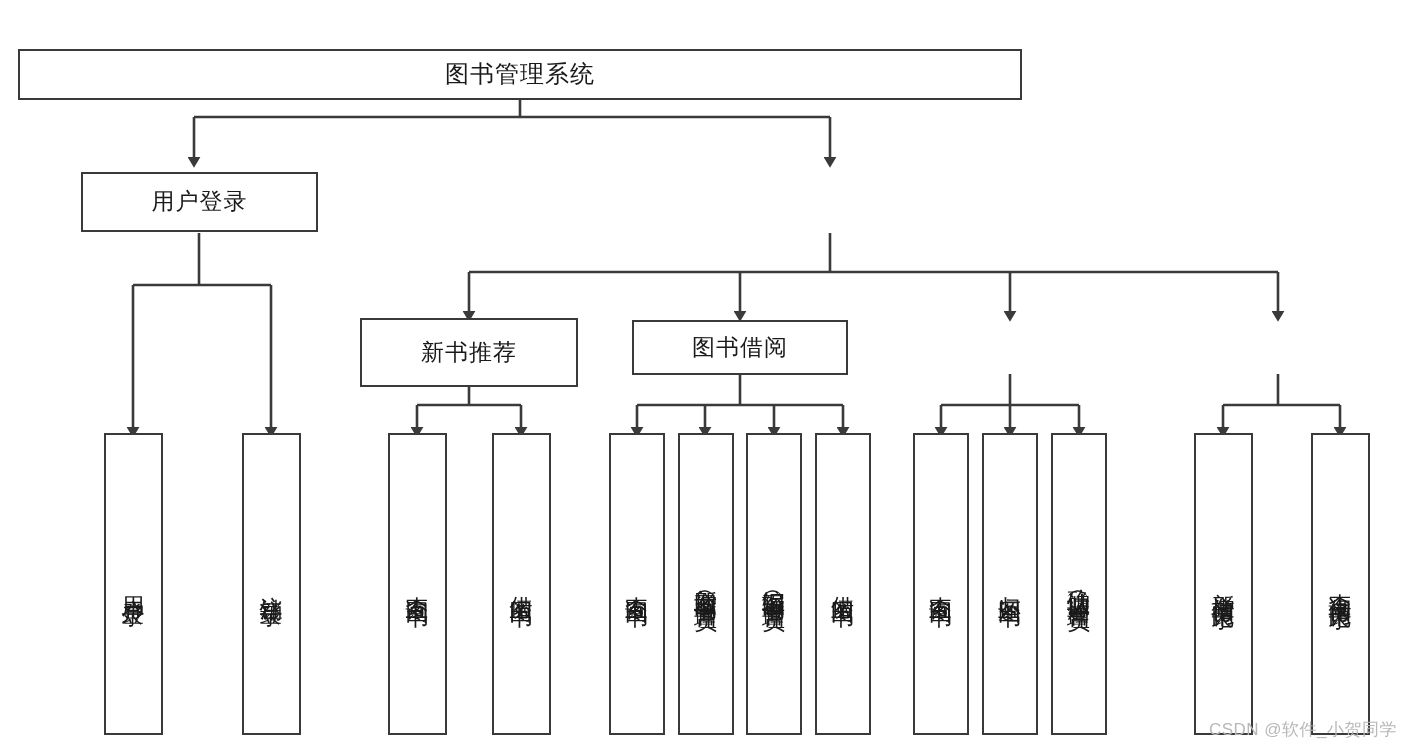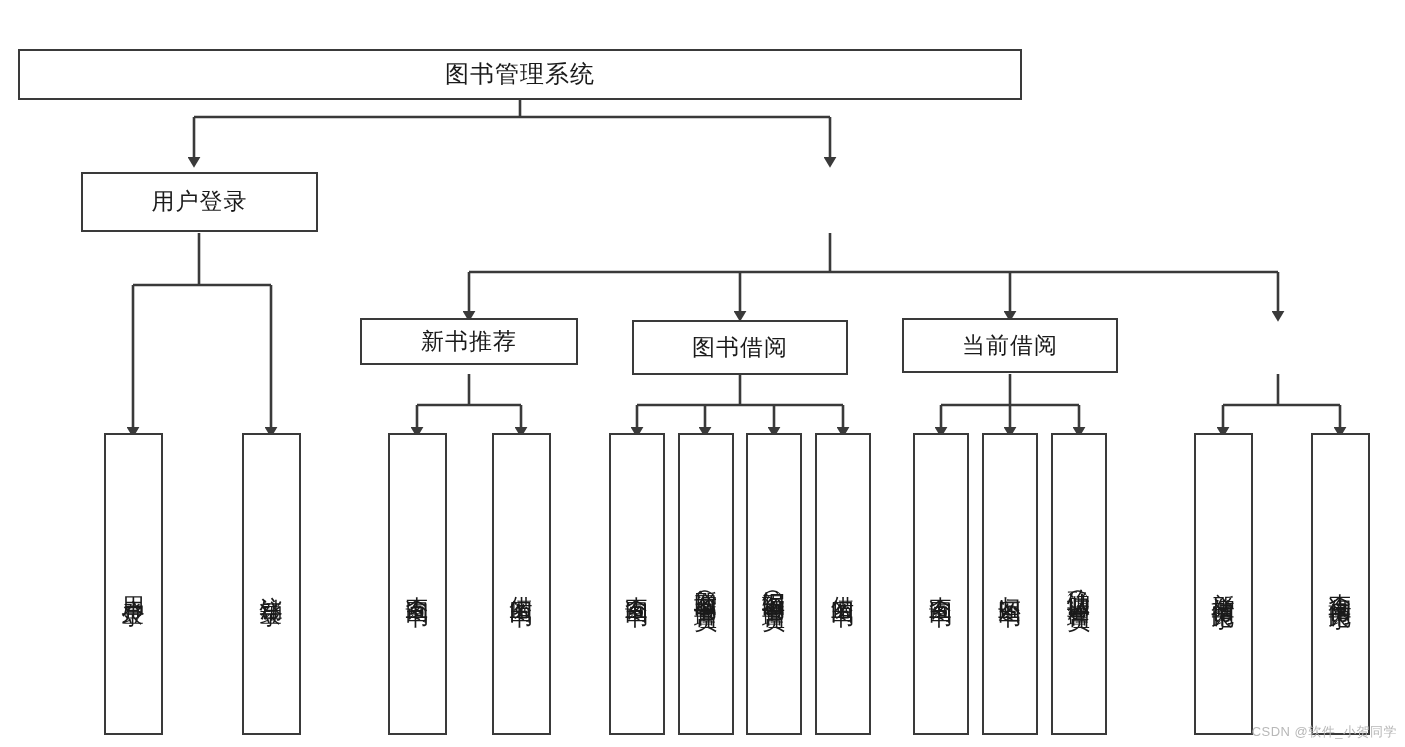--- a/index.html
+++ b/index.html
@@ -52,21 +52,21 @@
     writing-mode: vertical-rl;
     text-orientation: upright;
     white-space: nowrap;
     line-height: 1.05;
     letter-spacing: 3px;
   }
   .watermark {
     position: absolute;
     right: 8px;
     bottom: 6px;
-    font-size: 13px;
+    font-size: 17px;
     color: #b8b8b8;
     letter-spacing: 0.5px;
     white-space: nowrap;
     user-select: none;
   }
 </style>
 </head>
 <body>
 
 <div id="canvas">
@@ -123,28 +123,25 @@
   </svg>
 
   <div class="node h root" style="left:18px; top:15px; width:1004px; height:51px;">
     <span>图书管理系统</span>
   </div>
 
   <div class="node h" style="left:81px; top:172px; width:237px; height:60px;">
     <span>用户登录</span>
   </div>
 
-  <div class="node h" style="left:360px; top:318px; width:218px; height:47px;">
+  <div class="node h" style="left:360px; top:318px; width:218px; height:69px;">
     <span>新书推荐</span>
   </div>
   <div class="node h" style="left:632px; top:320px; width:216px; height:55px;">
     <span>图书借阅</span>
-  </div>
-  <div class="node h" style="left:902px; top:318px; width:216px; height:55px;">
-    <span>当前借阅</span>
   </div>
 
   <div class="node v" style="left:104px; top:433px; width:59px; height:302px;">
     <span class="vtext">用户登录</span>
   </div>
   <div class="node v" style="left:242px; top:433px; width:59px; height:302px;">
     <span class="vtext">注销登录</span>
   </div>
 
   <div class="node v" style="left:388px; top:433px; width:59px; height:302px;">

